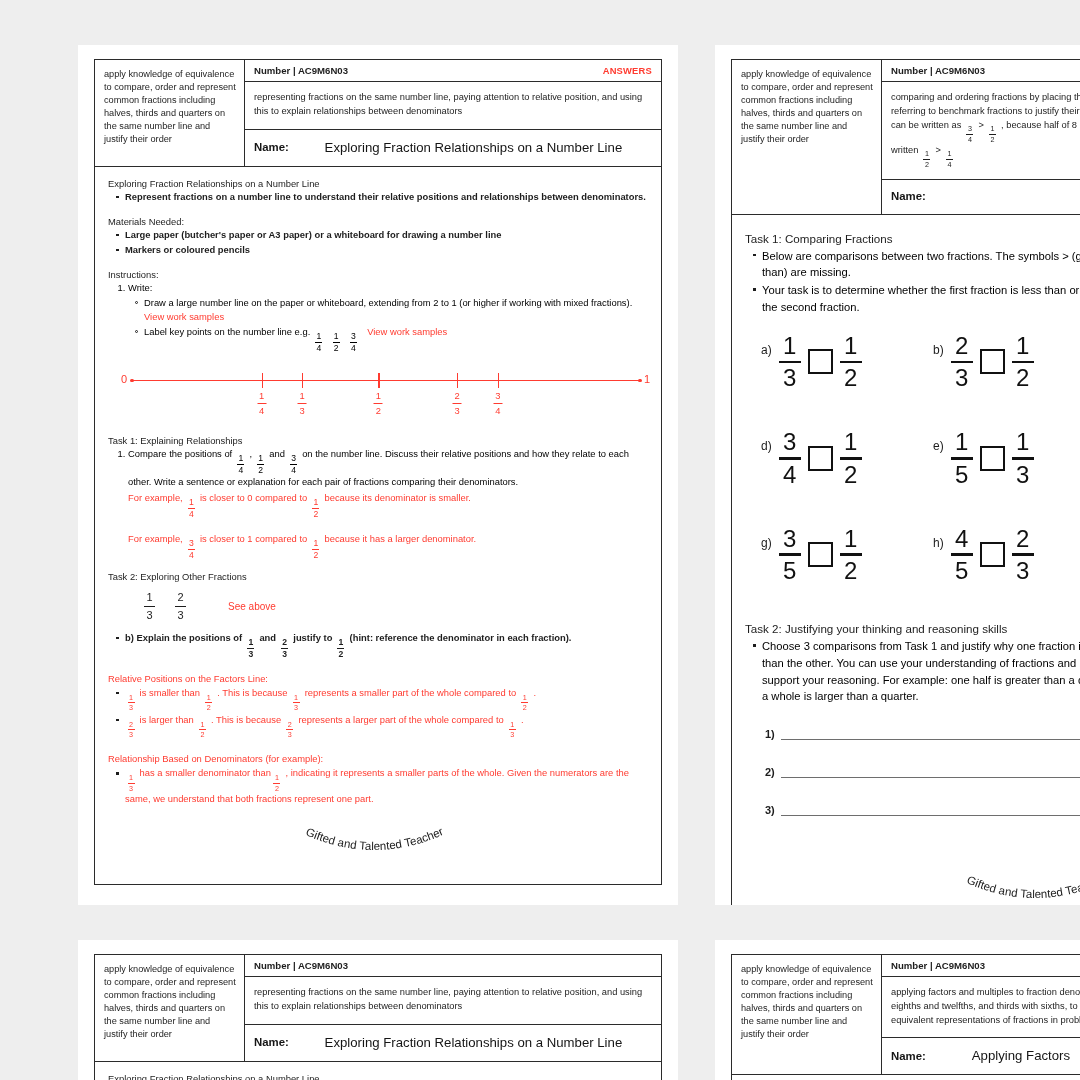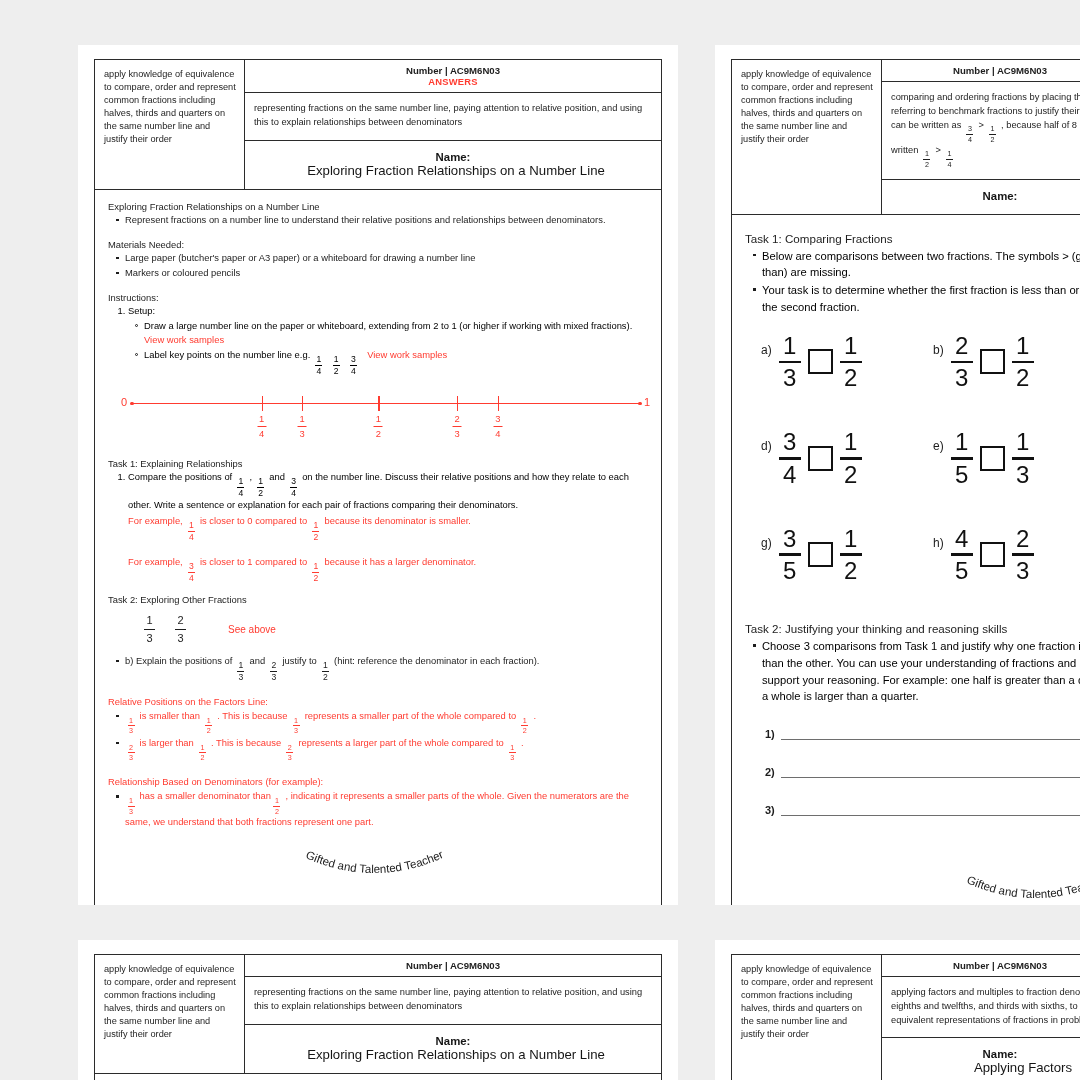--- a/index.html
+++ b/index.html
@@ -35,25 +35,25 @@
     flex:0 0 150px;
     border-right:1.4px solid #2b2b2b;
     padding:8px 8px 8px 9px;
     font-size:9.2px;
     line-height:1.42;
     color:#1d1d1d;
     box-sizing:border-box;
   }
   .hdr-right{flex:1 1 auto;display:flex;flex-direction:column;min-width:0;}
   .hdr-row{border-bottom:1.4px solid #2b2b2b;box-sizing:border-box;}
-  .hdr-row:last-child{border-bottom:none;flex-direction:column;}
+  .hdr-row:last-child{border-bottom:none;}
   .hdr-code{
     display:flex;justify-content:space-between;align-items:center;
     padding:5px 9px 5px 9px;
-    font-size:9.6px;font-weight:bold;color:#1d1d1d;white-space:nowrap;flex-direction:column;
+    font-size:9.6px;font-weight:bold;color:#1d1d1d;white-space:nowrap;
   }
   .answers-tag{color:#ff3b30;font-weight:bold;font-size:9.4px;letter-spacing:.2px;}
   .hdr-desc{
     padding:9px 9px 10px 9px;
     font-size:9.3px;line-height:1.48;color:#1d1d1d;
   }
   .hdr-name{
     display:flex;align-items:center;
     padding:10px 9px 11px 9px;
     min-height:34px;box-sizing:border-box;
@@ -72,21 +72,21 @@
     border-top:none;
     box-sizing:border-box;
     padding:11px 13px 10px 13px;
     position:relative;
   }
   #page1 .body-box{height:718px;}
   #page2 .body-box{height:718px;}
   #page3 .body-box{height:250px;}
   #page4 .body-box{height:250px;}
 
-  .blk{font-size:9.4px;line-height:1.5;color:#1d1d1d;}
+  .blk{font-size:9.4px;line-height:1.5;color:#1d1d1d;font-weight:bold;}
   .blk-title{font-size:9.4px;color:#1d1d1d;margin:0 0 1px 0;}
   ul.bul{margin:0 0 0 0;padding-left:17px;list-style:none;}
   ul.bul>li{position:relative;padding-left:0;margin:0 0 1px 0;line-height:1.5;}
   ul.bul>li:before{
     content:"";position:absolute;left:-9px;top:6px;
     width:2.6px;height:2.6px;background:#1d1d1d;
   }
   .gap{height:11px;}
 
   ol.num{margin:0;padding-left:20px;font-size:9.4px;line-height:1.5;}
@@ -196,21 +196,21 @@
       <div class="blk-title">Materials Needed:</div>
       <ul class="bul blk">
         <li>Large paper (butcher's paper or A3 paper) or a whiteboard for drawing a number line</li>
         <li>Markers or coloured pencils</li>
       </ul>
 
       <div class="gap"></div>
       <div class="blk-title">Instructions:</div>
       <ol class="num">
         <li>
-          <span>Setup:</span>
+          <span>Write:</span>
           <ul class="sub">
             <li><span>Draw a large number line on the paper or whiteboard, extending from 2 to 1 (or higher if working with mixed fractions). </span><span class="red">View work samples</span></li>
             <li><span>Label key points on the number line e.g. </span><span class="fr">
                   <span class="n">1</span>
                   <span class="bar"></span>
                   <span class="d">4</span>
                 </span>&nbsp;&nbsp;<span class="fr">
                   <span class="n">1</span>
                   <span class="bar"></span>
                   <span class="d">2</span>

